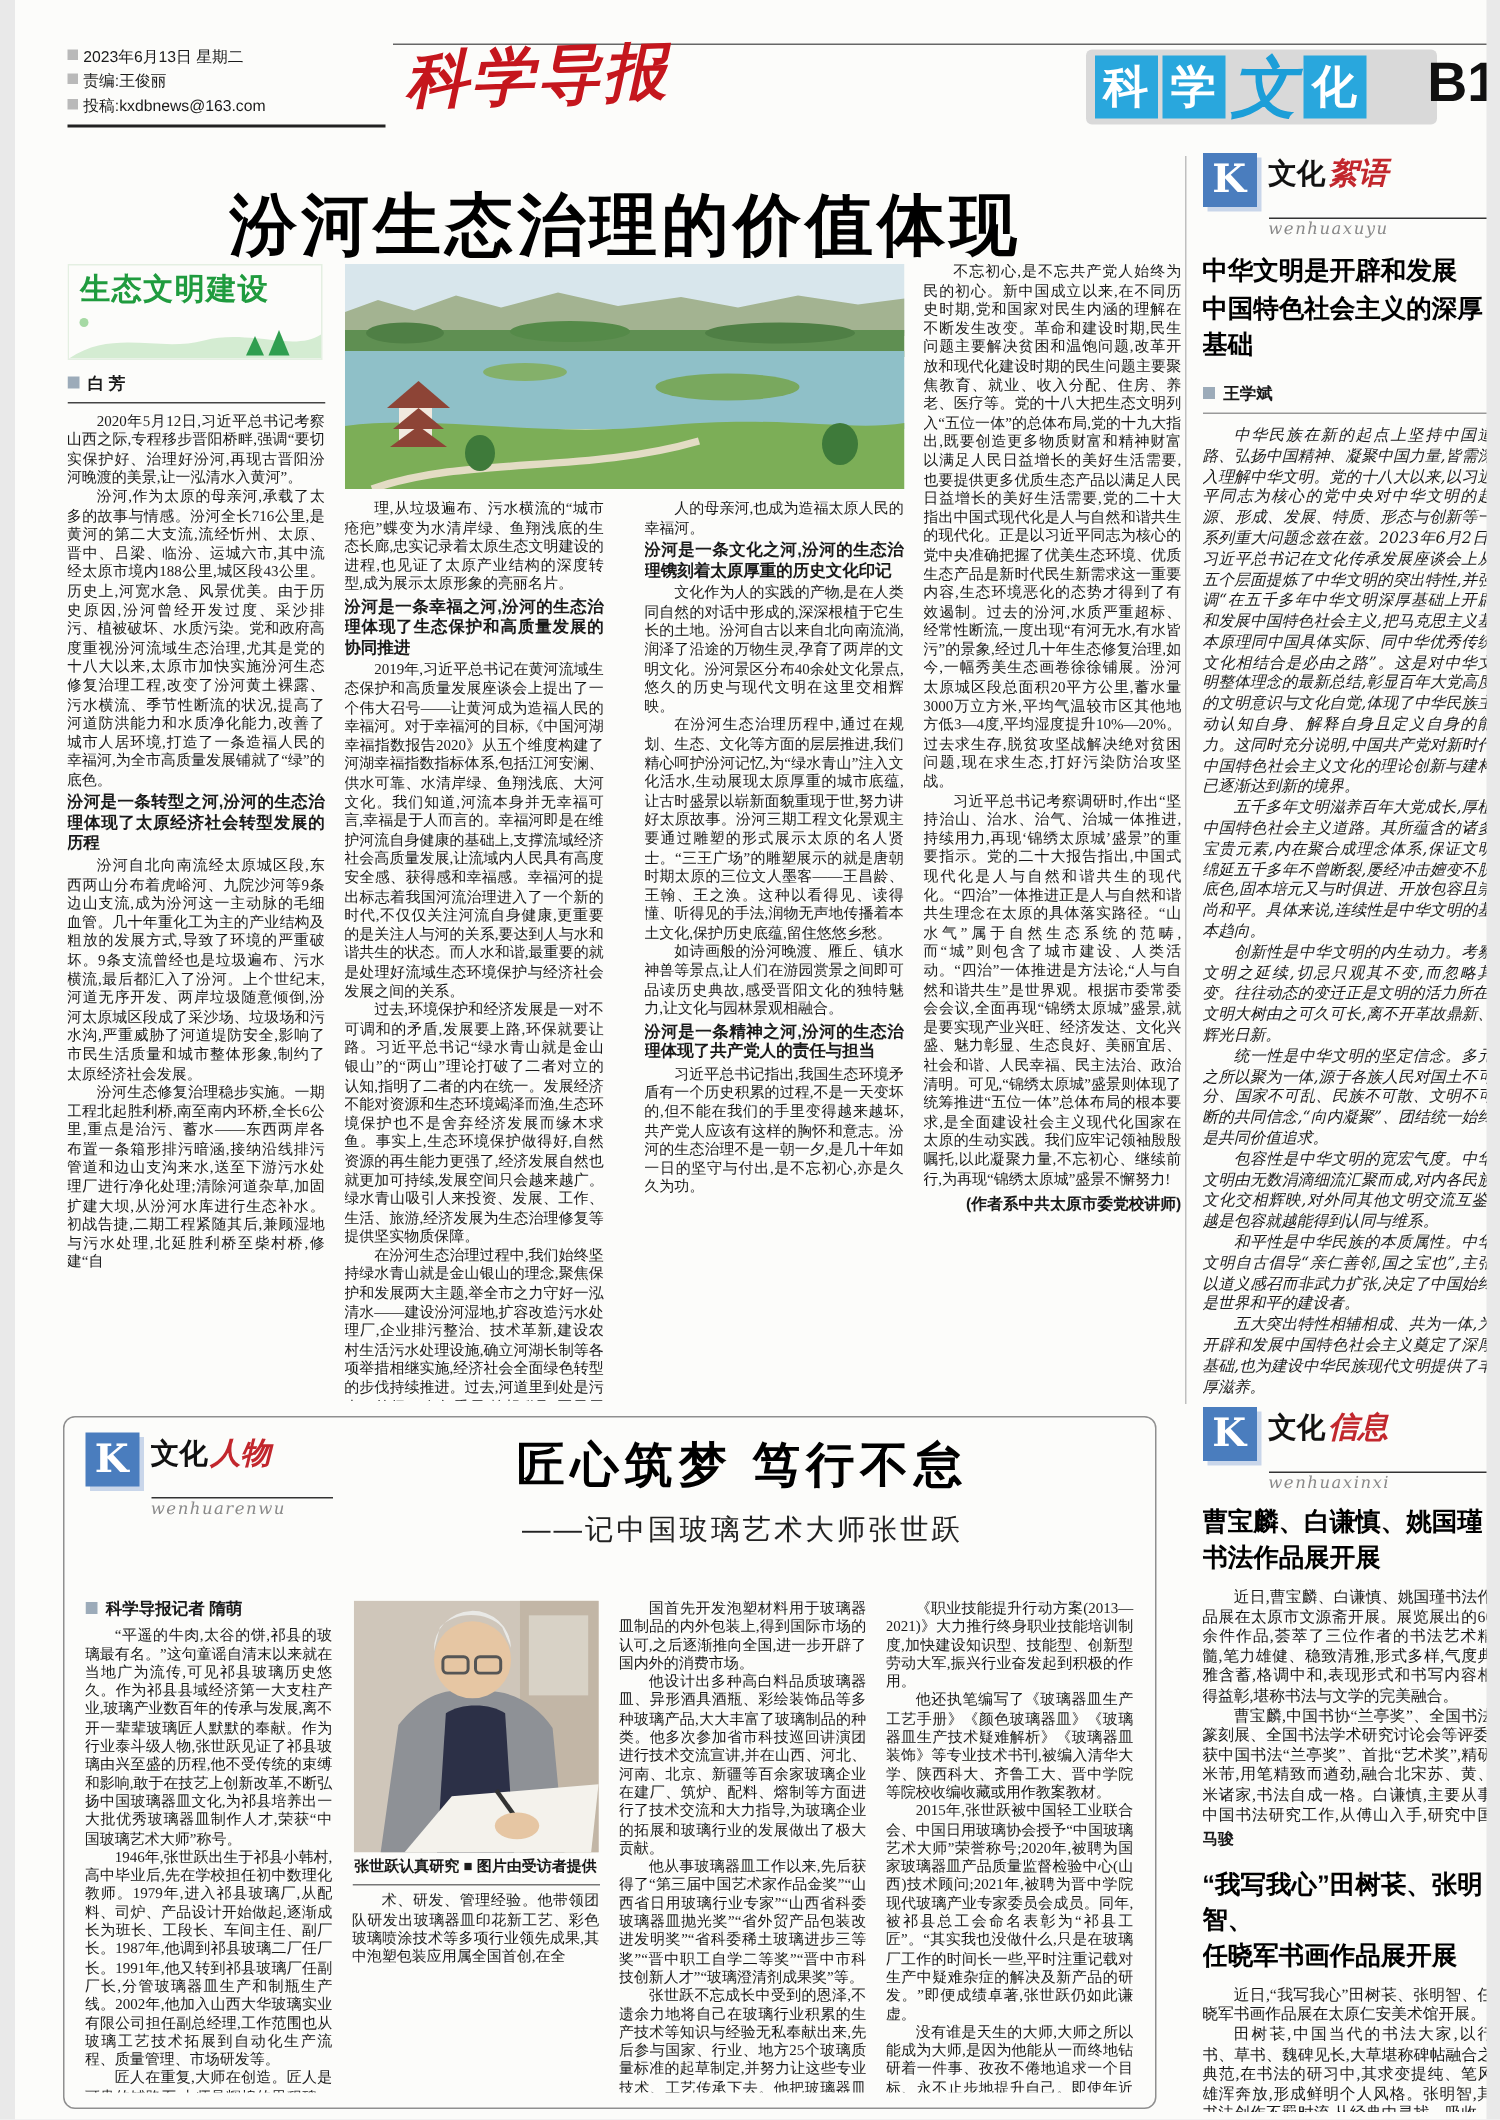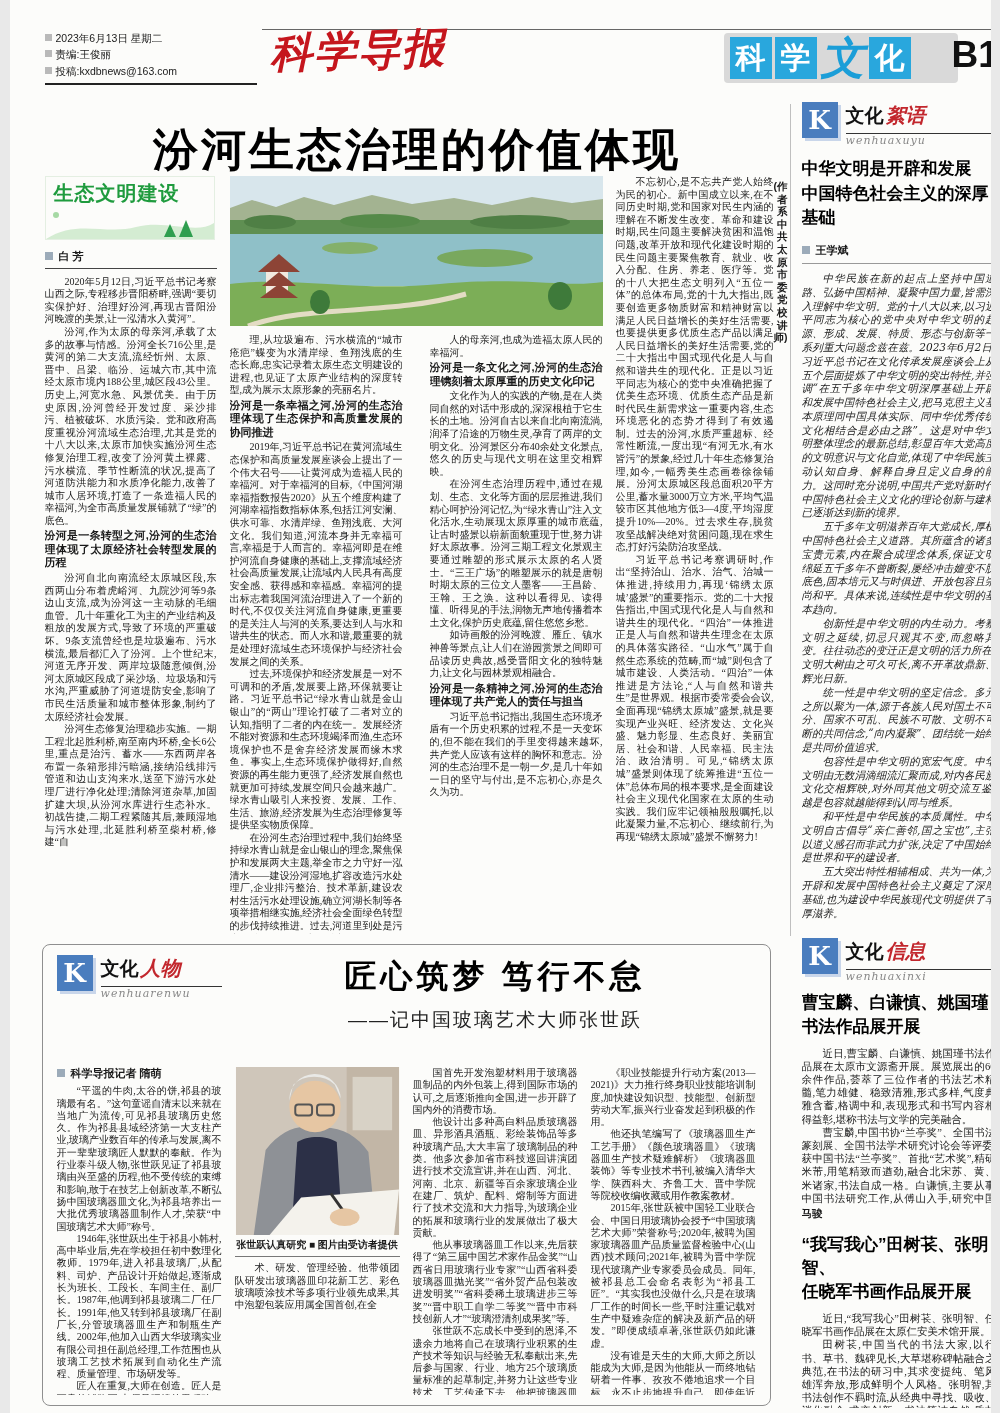--- a/index.html
+++ b/index.html
@@ -34,29 +34,29 @@
   .eco-label{position:relative;width:168px;height:62px;margin-bottom:10px;border:1px solid #e4efe2;}
   .eco-text{position:absolute;left:8px;top:10px;font-size:20px;font-weight:900;color:#1f9b3e;
             font-family:"Liberation Sans",sans-serif;letter-spacing:1px;}
   .eco-hills{position:absolute;bottom:0;left:0;}
   .auth-line{border-bottom:1px solid #444;padding-bottom:5px;margin-bottom:7px;}
   .col1-text{flex:1;overflow:hidden;}
   .mid{width:373px;display:flex;flex-direction:column;}
   .main-photo{width:373px;height:150px;margin-bottom:8px;}
   .mid-cols{display:flex;gap:27px;flex:1;overflow:hidden;}
   .mid-cols>div{flex:1;overflow:hidden;}
-  .col4{width:172px;display:flex;flex-direction:row;overflow:hidden;}
+  .col4{width:172px;display:flex;flex-direction:column;overflow:hidden;}
   .attribution{text-align:right;font-weight:bold;font-size:10.5px;margin-top:4px;font-family:"Liberation Sans",sans-serif;}
   .vrule{position:absolute;left:780px;top:104px;width:1px;height:832px;background:#bfbfbf;}
   
   .k-header{display:flex;gap:8px;align-items:flex-start;margin-bottom:6px;}
   .k-box{width:36px;height:36px;background:#4a7dbe;color:#fff;display:flex;align-items:center;justify-content:center;
          font-size:26px;font-weight:bold;font-family:"DejaVu Serif",serif;box-shadow:3px 3px 0 #c9d6ea;}
   .k-right{flex:1;}
-  .k-title{border-bottom:1px solid #333;padding-bottom:4px;white-space:nowrap;}
+  .k-title{border-bottom:1px solid #333;padding-bottom:16px;white-space:nowrap;}
   .k-black{font-size:19px;font-weight:900;font-family:"Liberation Sans",sans-serif;color:#111;}
   .k-red{font-size:20px;font-weight:bold;font-style:italic;color:#c2272d;font-family:"DejaVu Serif",serif;margin-left:2px;}
   .k-pinyin{font-size:11px;color:#888;font-style:italic;font-family:"DejaVu Serif",serif;letter-spacing:1px;}
   
   .sidebar{position:absolute;left:792px;top:102px;width:194px;height:834px;overflow:hidden;}
   .sb-title{font-size:17px;font-weight:900;line-height:1.45;font-family:"Liberation Sans",sans-serif;
             margin:10px 0 12px 0;color:#000;}
   .sb-byline{border-bottom:1px solid #999;padding-bottom:5px;margin-bottom:8px;}
   .sb-text{font-size:10.5px;line-height:13.8px;font-style:italic;font-family:"DejaVu Serif",serif;}
   .sb-text .para{text-indent:2em;}

